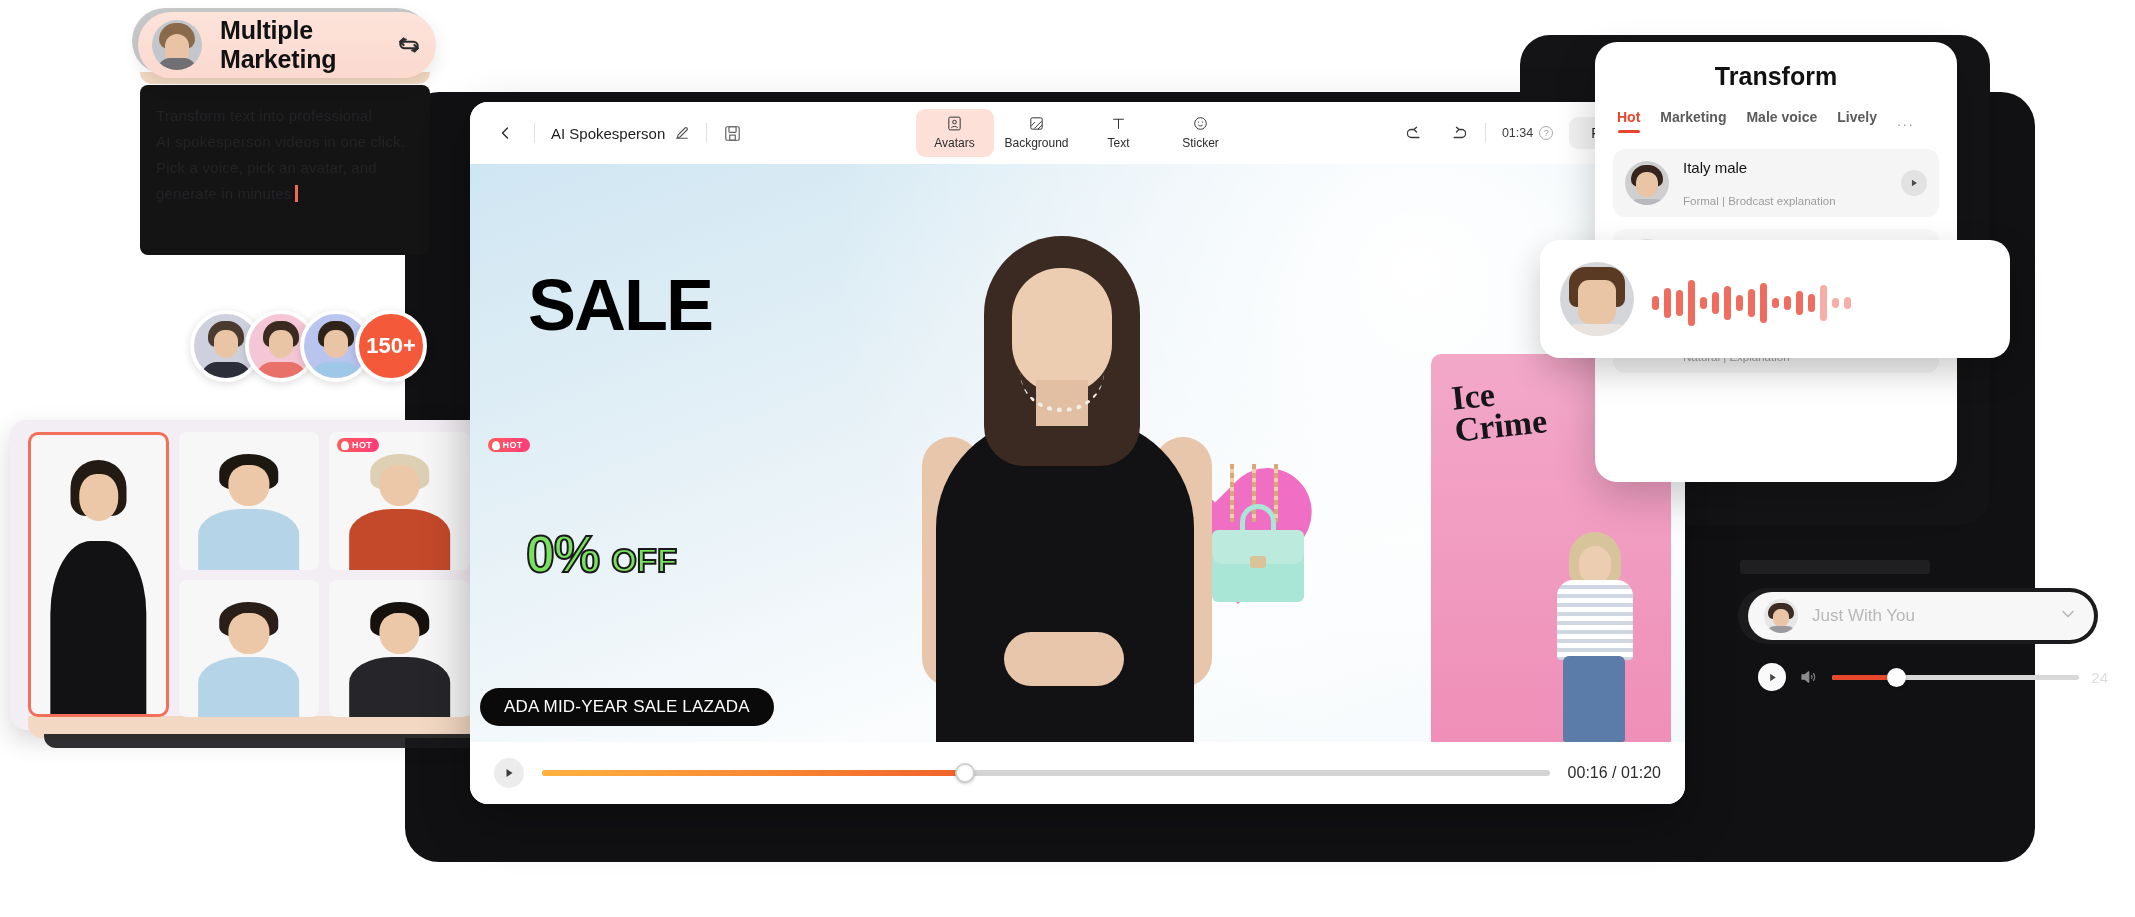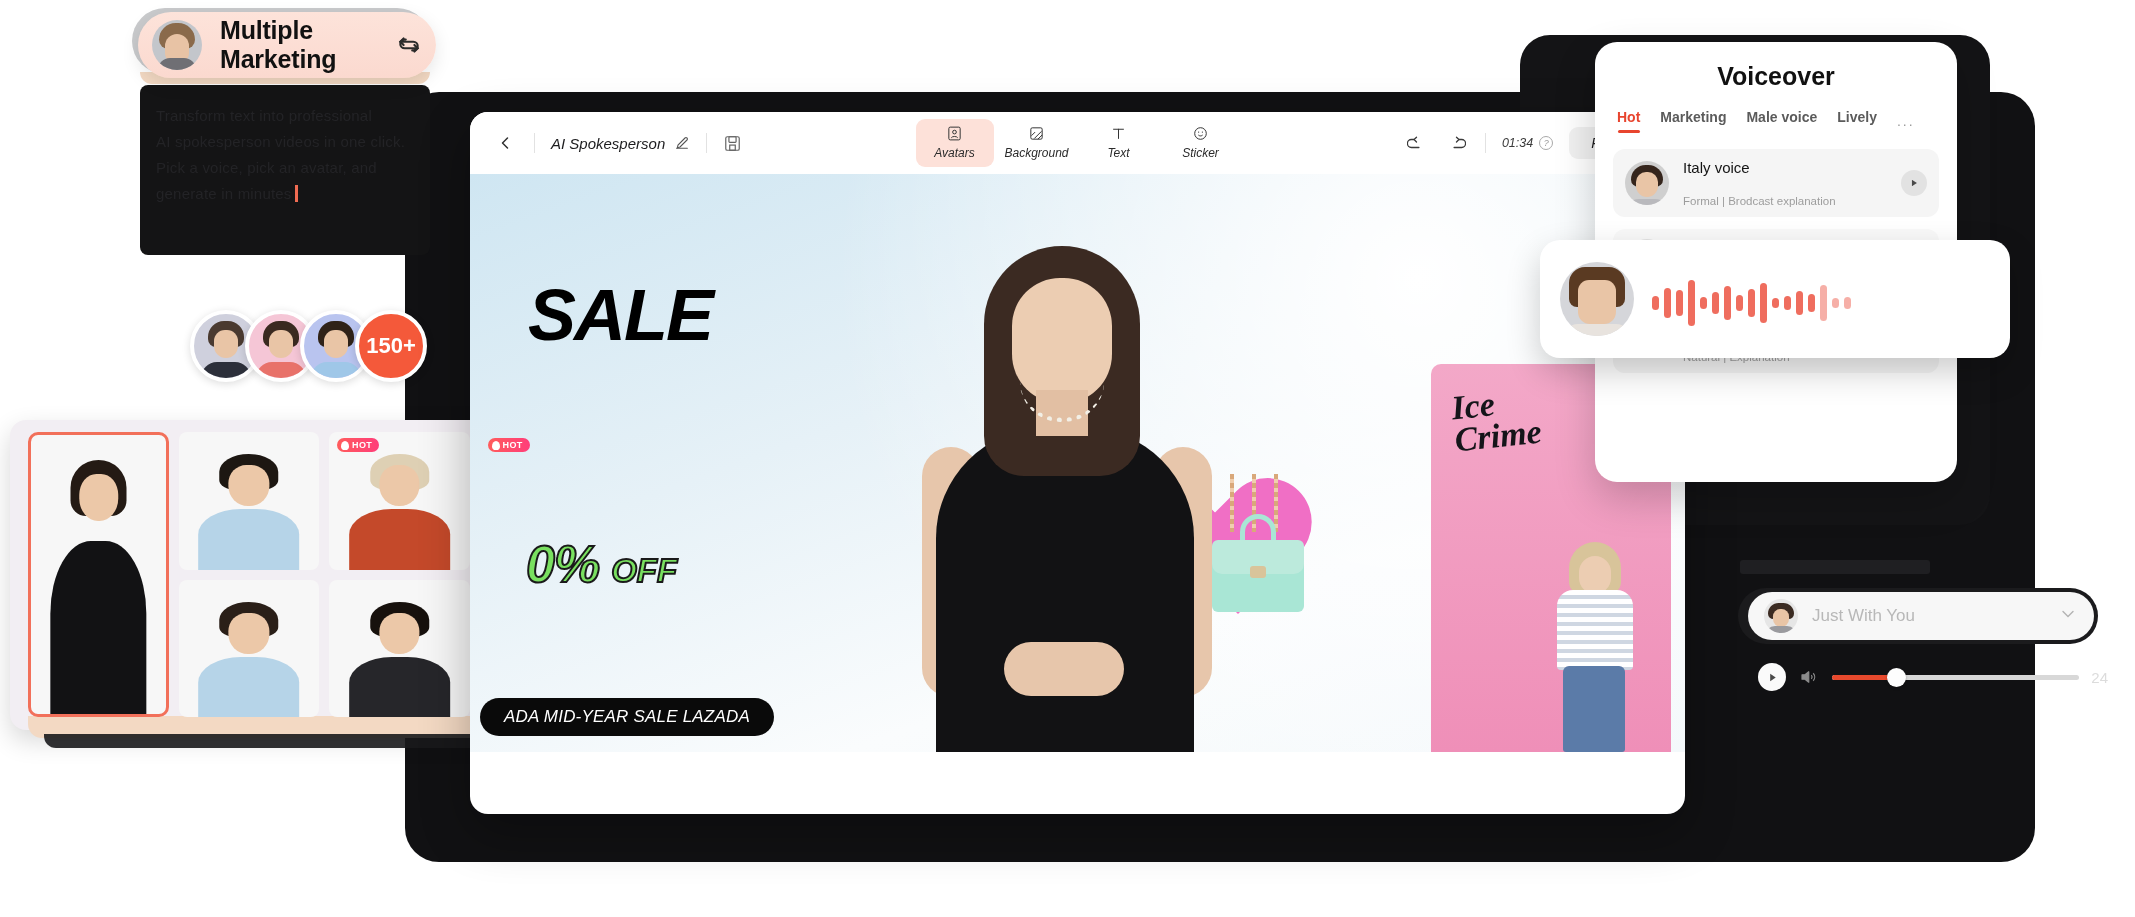--- a/index.html
+++ b/index.html
@@ -113,24 +113,23 @@
     border-radius:10px; padding:2px 7px 2px 4px; display:flex; align-items:center; gap:3px;
   }
   .flame { width:8px; height:9px; background:#fff; border-radius:50% 50% 50% 50%/60% 60% 40% 40%; }
   .person { position:absolute; left:50%; transform:translateX(-50%); bottom:0; width:100%; height:100%; }
   .p-hair { position:absolute; left:50%; transform:translateX(-50%); top:16%; width:42%; height:26%; border-radius:50% 50% 28% 28%; }
   .p-face { position:absolute; left:50%; transform:translateX(-50%); top:24%; width:29%; height:30%; background:#ecc8a8; border-radius:44% 44% 48% 48%; }
   .p-torso { position:absolute; left:50%; transform:translateX(-50%); bottom:0; width:72%; height:44%; border-radius:42% 42% 0 0; }
 
   
   .editor {
-    position:absolute; left:470px; top:112px; width:1215px; height:702px;
+    position:absolute; left:470px; top:102px; width:1215px; height:702px;
     background:#fff; border-radius:18px; overflow:hidden;
     box-shadow:0 18px 50px rgba(0,0,0,.30);
-    font-style:italic;
   }
   .ed-top {
     position:relative; height:62px; background:#fff; display:flex; align-items:center;
     padding:0 22px;
   }
   .ed-back { width:26px; height:26px; display:flex; align-items:center; justify-content:center; color:#303030; }
   .ed-sep { width:1px; height:20px; background:#e2e2e2; margin:0 16px; }
   .ed-title { font-size:15px; color:#1d1d1f; }
   .ed-pen { margin-left:9px; color:#555; display:inline-flex; }
   .ed-save { color:#636363; display:flex; align-items:center; }
@@ -556,41 +555,53 @@
         <div class="pr-hair"></div>
         <div class="pr-face"></div>
         <div class="pr-neck"></div>
         <div class="pr-pearl"></div>
         <div class="pr-hands"></div>
       </div>
 
       <div class="caption">ADA MID-YEAR SALE LAZADA</div>
     </div>
 
+    <div class="playerbar">
+      <div class="pb-play">
+        <svg viewBox="0 0 24 24" width="12" height="12" fill="#3b3b3b">
+            <polygon points="7,4 19,12 7,20"></polygon>
+          </svg>
+      </div>
+      <div class="pb-track">
+        <div class="pb-fill" id="pbfill" style="width: 42%;"></div>
+        <div class="pb-knob" id="pbknob" style="left: calc(42% - 10px);"></div>
+      </div>
+      <div class="pb-time">00:16 / 01:20</div>
+    </div>
   </div>
 
   <div class="vo">
-    <div class="vo-title">Voiceover</div>
+    <div class="vo-title">Transform</div>
     <div class="vo-tabs">
       <div class="vo-tab active">Hot</div>
       <div class="vo-tab">Marketing</div>
       <div class="vo-tab">Male voice</div>
       <div class="vo-tab">Lively</div>
       <div class="vo-more">...</div>
     </div>
 
     <div class="vo-list">
       <div class="vo-row">
         <div class="vo-av">
           <div class="mini-head mh-hair" style="background:#35251c;top:4px;width:32px;height:22px"></div>
           <div class="mini-head mh-face" style="top:11px;width:22px;height:25px"></div>
           <div class="mini-head mh-body" style="top:38px;width:44px;height:14px;background:#b9b9bd"></div>
         </div>
         <div>
-          <div class="vo-name">Italy voice</div>
+          <div class="vo-name">Italy male</div>
           <div class="vo-sub">Formal | Brodcast explanation</div>
         </div>
         <div class="vo-play">
           <svg viewBox="0 0 24 24" width="10" height="10" fill="#4a4a4a">
               <polygon points="7,4 19,12 7,20"></polygon>
             </svg>
         </div>
       </div>
 
       <div class="vo-row" style="opacity:.6">

